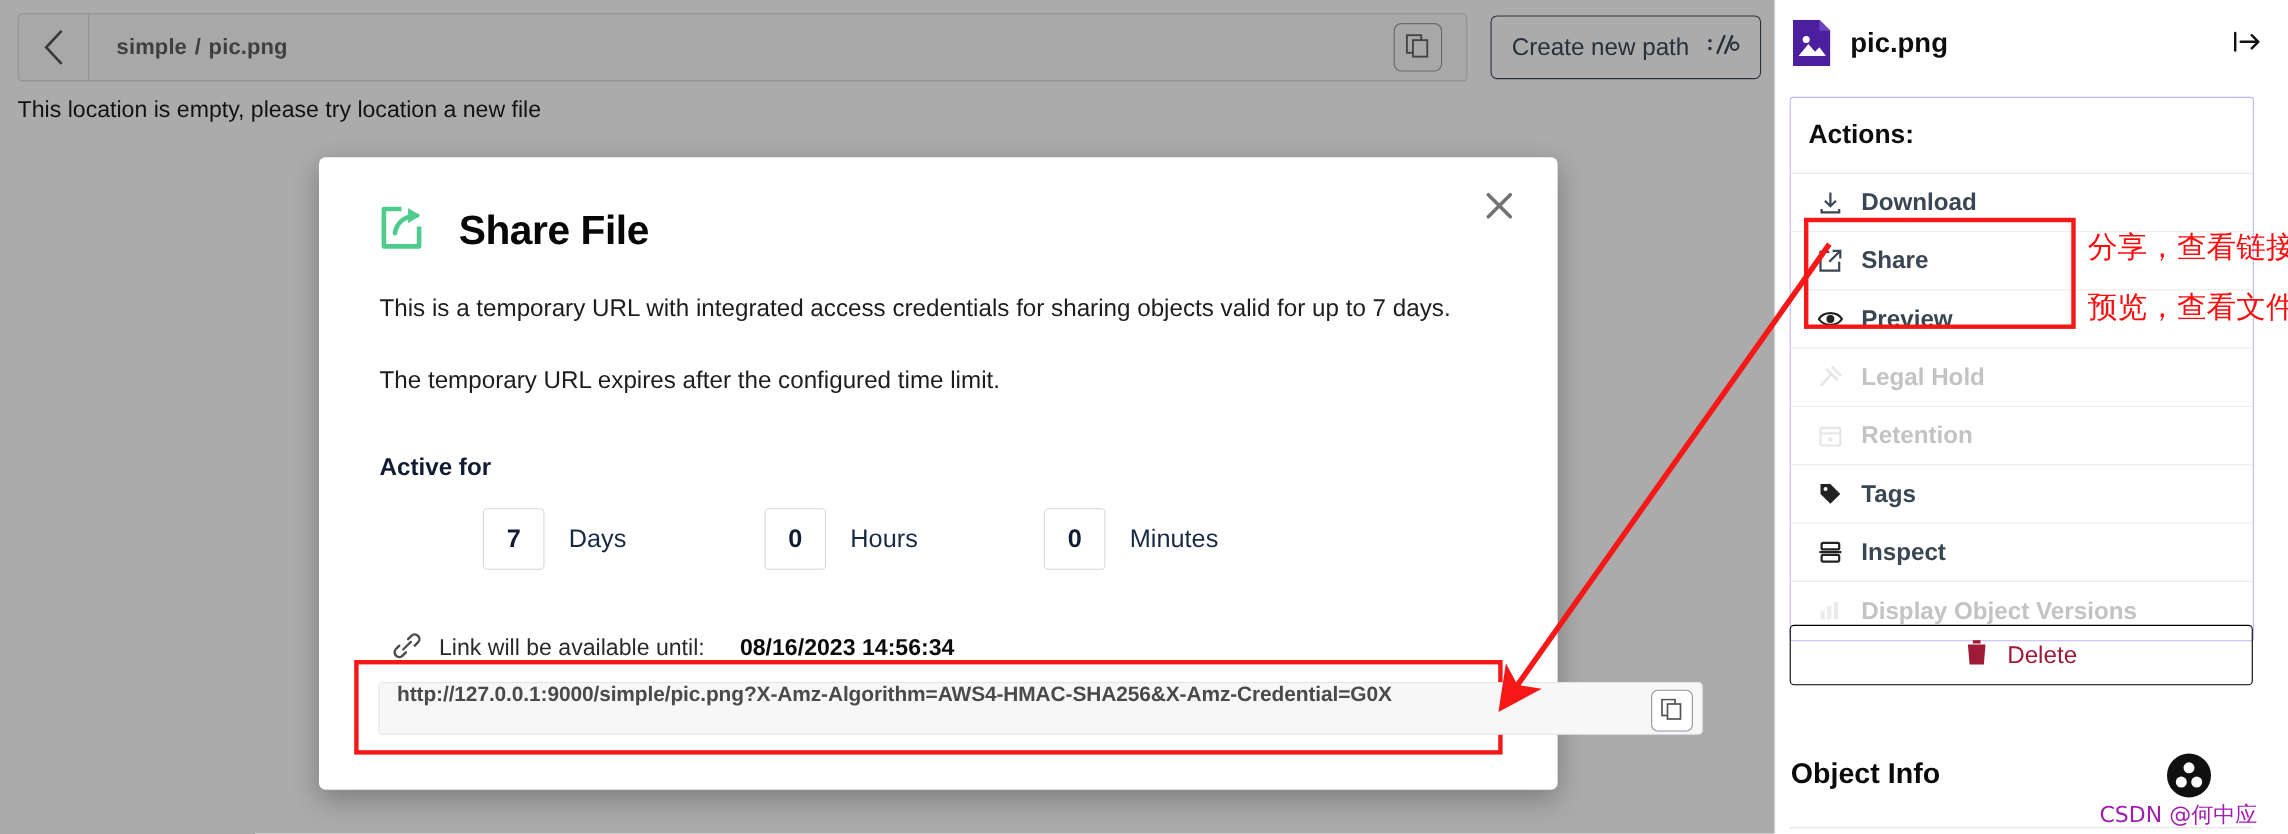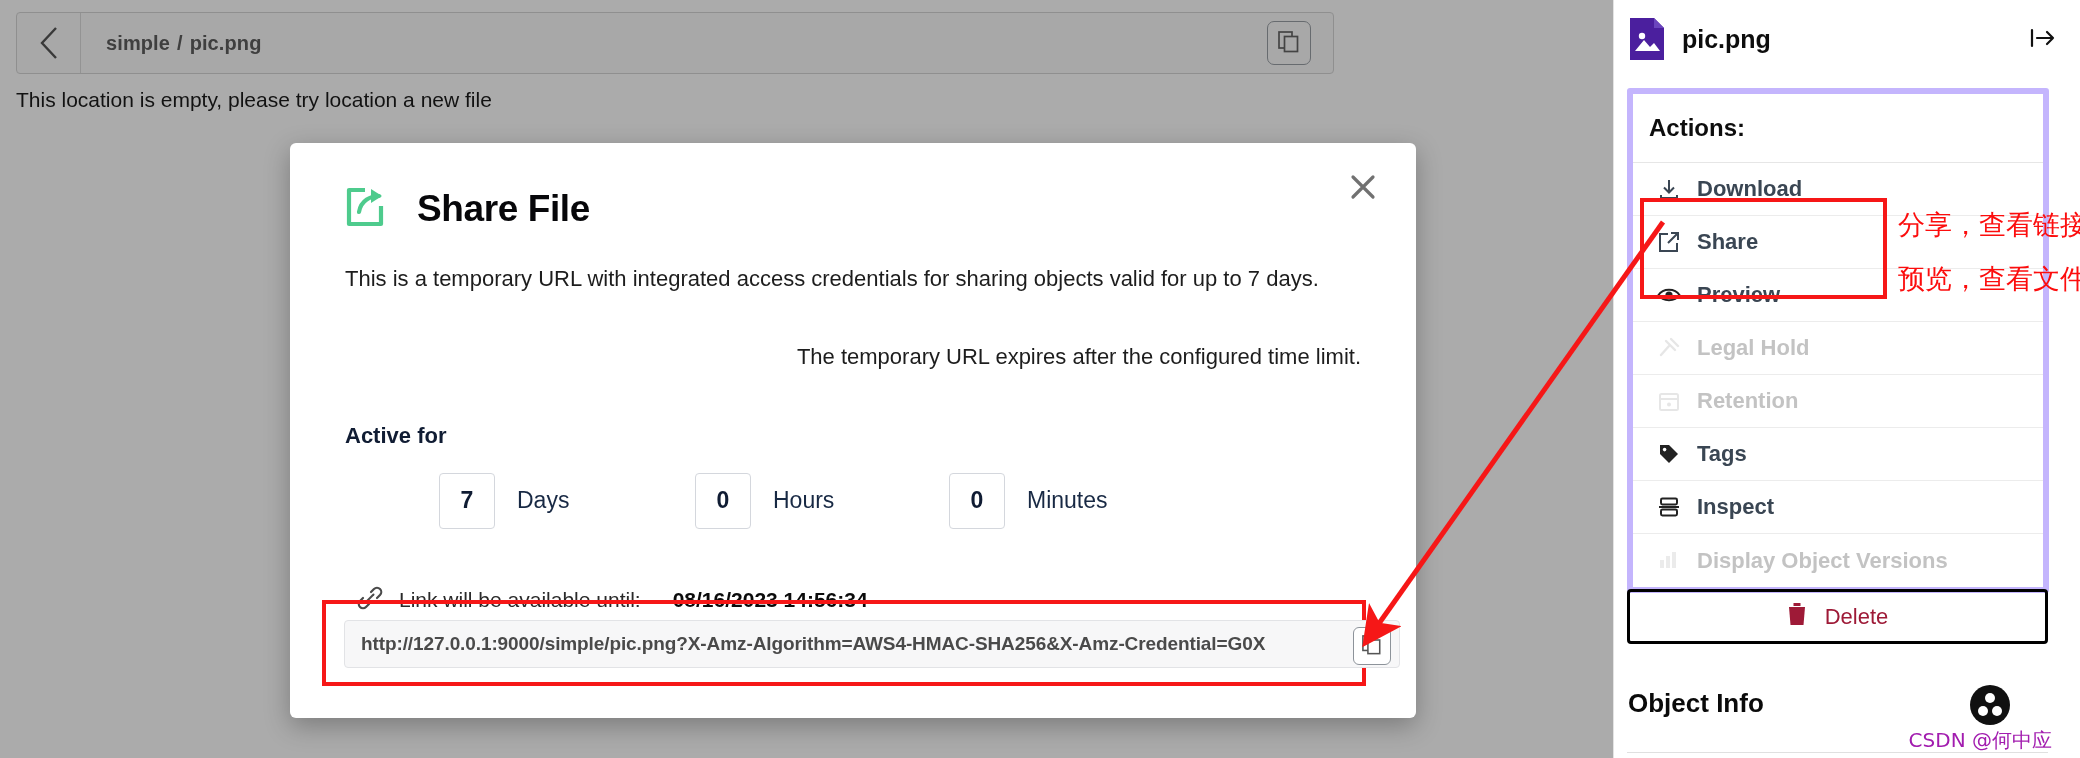--- a/index.html
+++ b/index.html
@@ -118,21 +118,21 @@
     color: #07070a;
     letter-spacing: -.4px;
   }
   .modal-body { padding: 0 55px; }
   .modal-p {
     font-size: 22px;
     color: #1d1d1d;
     margin-top: 34px;
     line-height: 1.2;
   }
-  .modal-p.second { margin-top: 52px; text-align: right; }
+  .modal-p.second { margin-top: 40px; }
   .active-for-label {
     font-size: 22px;
     font-weight: 700;
     color: #101c33;
     margin-top: 52px;
   }
   .time-row {
     display: flex;
     align-items: center;
     margin-top: 24px;
@@ -182,26 +182,26 @@
   .url-highlight {
     position: absolute;
     left: 32px; top: 457px;
     width: 1044px; height: 86px;
     border: 4px solid #f61717;
     box-sizing: border-box;
   }
   .url-field {
     position: absolute;
     left: 54px; top: 477px;
-    width: 1056px; height: 48px;
+    width: 1204px; height: 48px;
     background: #f7f7f8;
     border: 1px solid #e2e3e6;
     border-radius: 4px;
     display: flex;
-    align-items: center;
+    align-items: flex-start;
     overflow: hidden;
     cursor: text;
   }
   .url-text {
     flex: 1;
     font-size: 19px;
     font-weight: 700;
     color: #4a4a4a;
     white-space: nowrap;
     overflow: hidden;
@@ -247,21 +247,21 @@
   .collapse-btn {
     position: absolute;
     right: 22px; top: 24px;
     width: 30px; height: 30px;
     display: flex; align-items: center; justify-content: center;
     background: none; border: none; cursor: pointer;
     color: #111;
   }
   .actions-card {
     margin: 28px 31px 0 13px;
-    border: 6px solid #c4b5fd;
+    border: 1px solid #c4b5fd;
     border-radius: 3px;
   }
   .actions-title {
     font-size: 24px;
     font-weight: 700;
     color: #0d0d0d;
     padding: 20px 0 20px 16px;
     border-bottom: 1px solid #e6e6e6;
   }
   .action-item {
@@ -283,23 +283,23 @@
   }
   .action-item .ai-icon {
     width: 24px; height: 24px;
     display: flex; align-items: center; justify-content: center;
     flex: 0 0 auto;
   }
   .action-item.disabled .ai-icon { opacity: .33; }
 
   .delete-btn {
     position: absolute;
-    left: 13px; top: 589px;
+    left: 13px; top: 568px;
     width: 421px; height: 55px;
-    border: 3px solid #000000;
+    border: 1px solid #000000;
     border-radius: 4px;
     background: transparent;
     display: flex; align-items: center; justify-content: center;
     gap: 18px;
     font-size: 22px;
     color: #9e1a37;
     cursor: pointer;
   }
   .object-info {
     position: absolute;
@@ -383,20 +383,32 @@
           <span>
             <svg width="22" height="22" viewBox="0 0 22 22">
               <rect x="1" y="1" width="13" height="16" fill="none" stroke="#666" stroke-width="1.7"></rect>
               <rect x="6.5" y="5.5" width="13" height="15" fill="#fbfbfb" stroke="#666" stroke-width="1.7"></rect>
             </svg>
           </span>
         </button>
       </div>
     </div>
 
+    <button class="create-path-btn">
+      <span>Create new path</span>
+      <span>
+        <svg width="30" height="22" viewBox="0 0 30 22">
+          <circle cx="2.5" cy="8" r="1.6" fill="#3d4a57"></circle>
+          <circle cx="2.5" cy="15" r="1.6" fill="#3d4a57"></circle>
+          <path d="M9 20 L16 3" stroke="#3d4a57" stroke-width="2.2" fill="none"></path>
+          <path d="M16 20 L23 3" stroke="#3d4a57" stroke-width="2.2" fill="none"></path>
+          <circle cx="25" cy="13" r="3.4" fill="none" stroke="#3d4a57" stroke-width="1.8"></circle>
+        </svg>
+      </span>
+    </button>
 
     <div class="empty-msg">This location is empty, please try location a new file</div>
 
     <div class="dim-overlay"></div>
   </div>
 
   <div class="modal">
     <button class="modal-close">
       <span>
         <svg width="28" height="28" viewBox="0 0 28 28">

